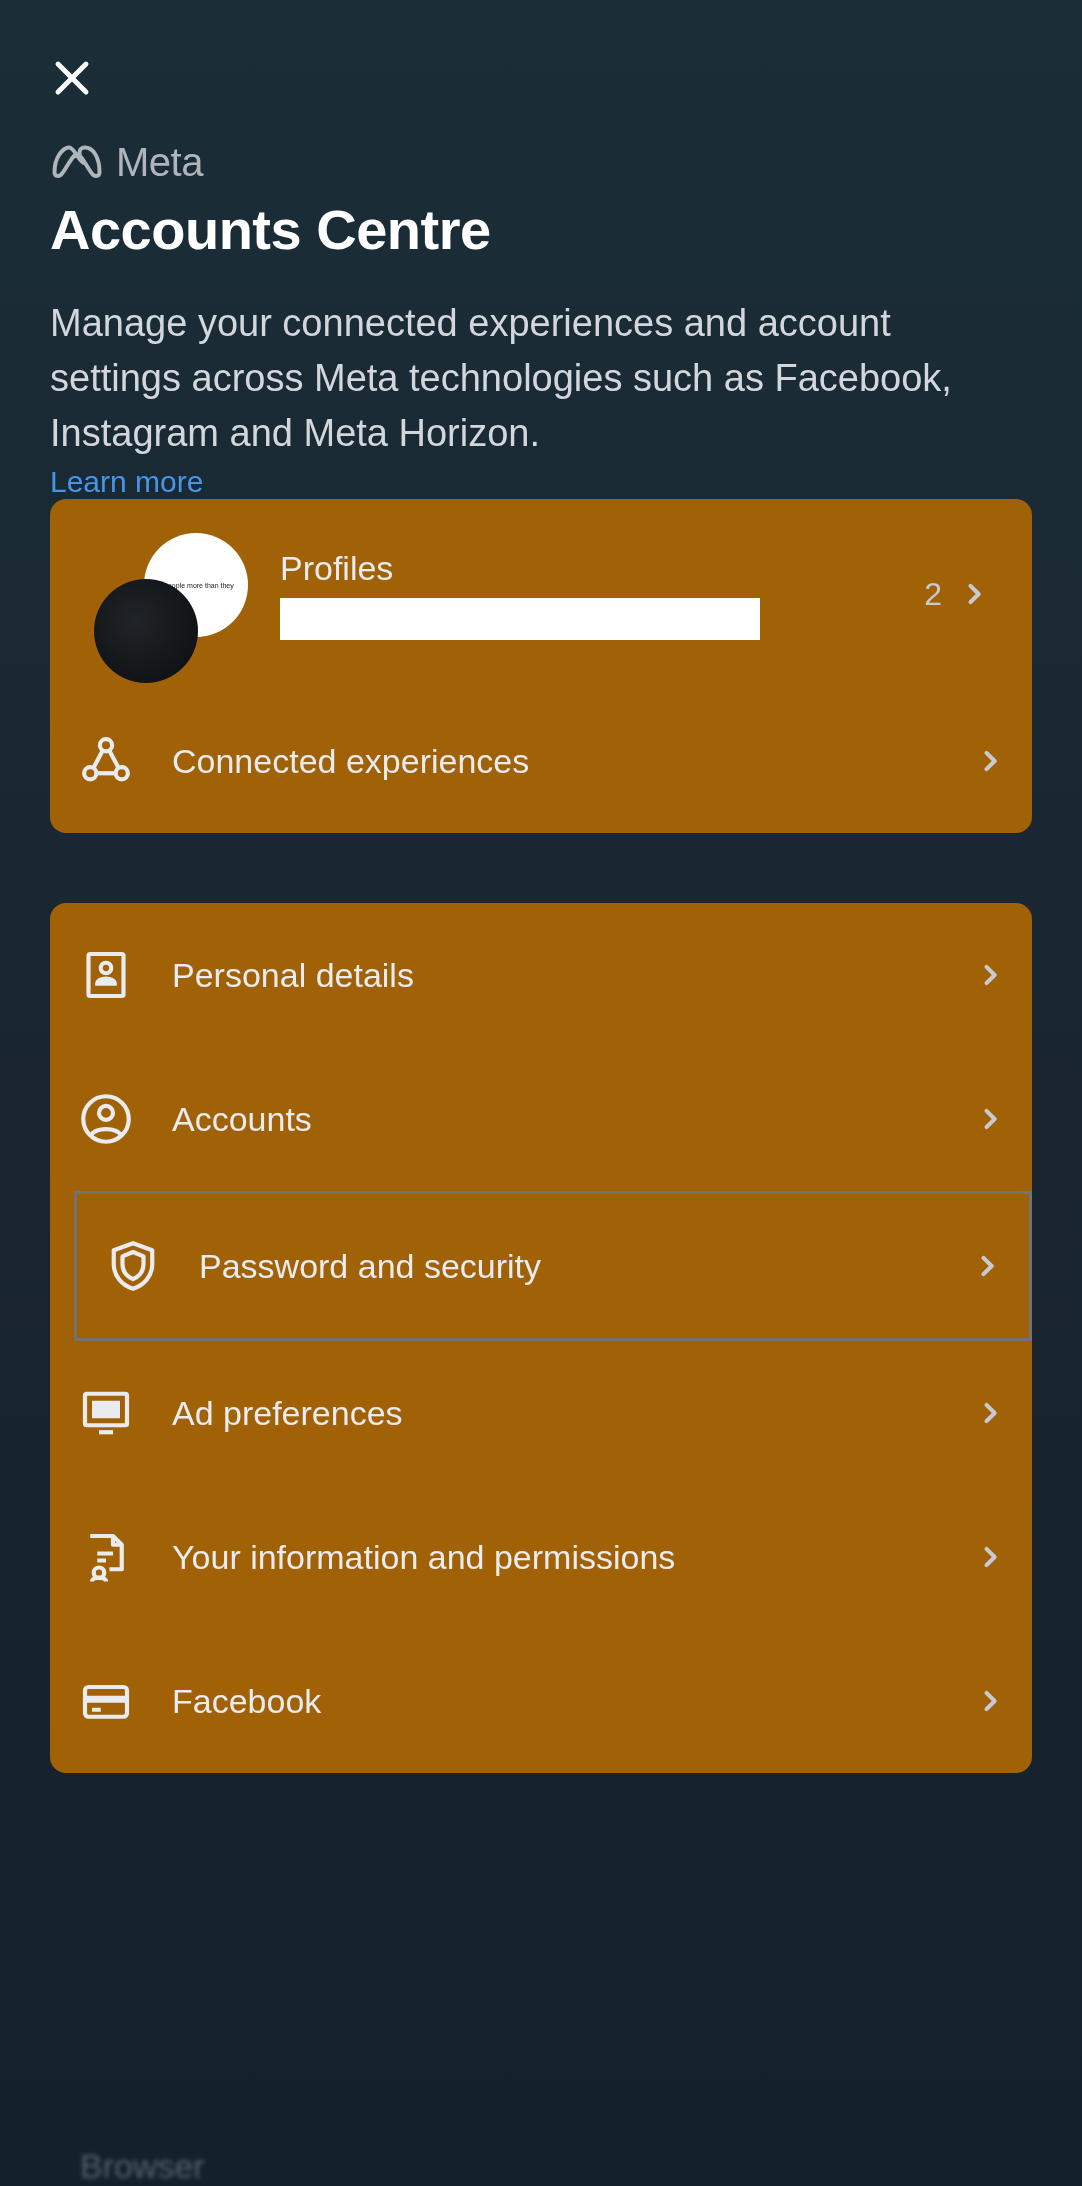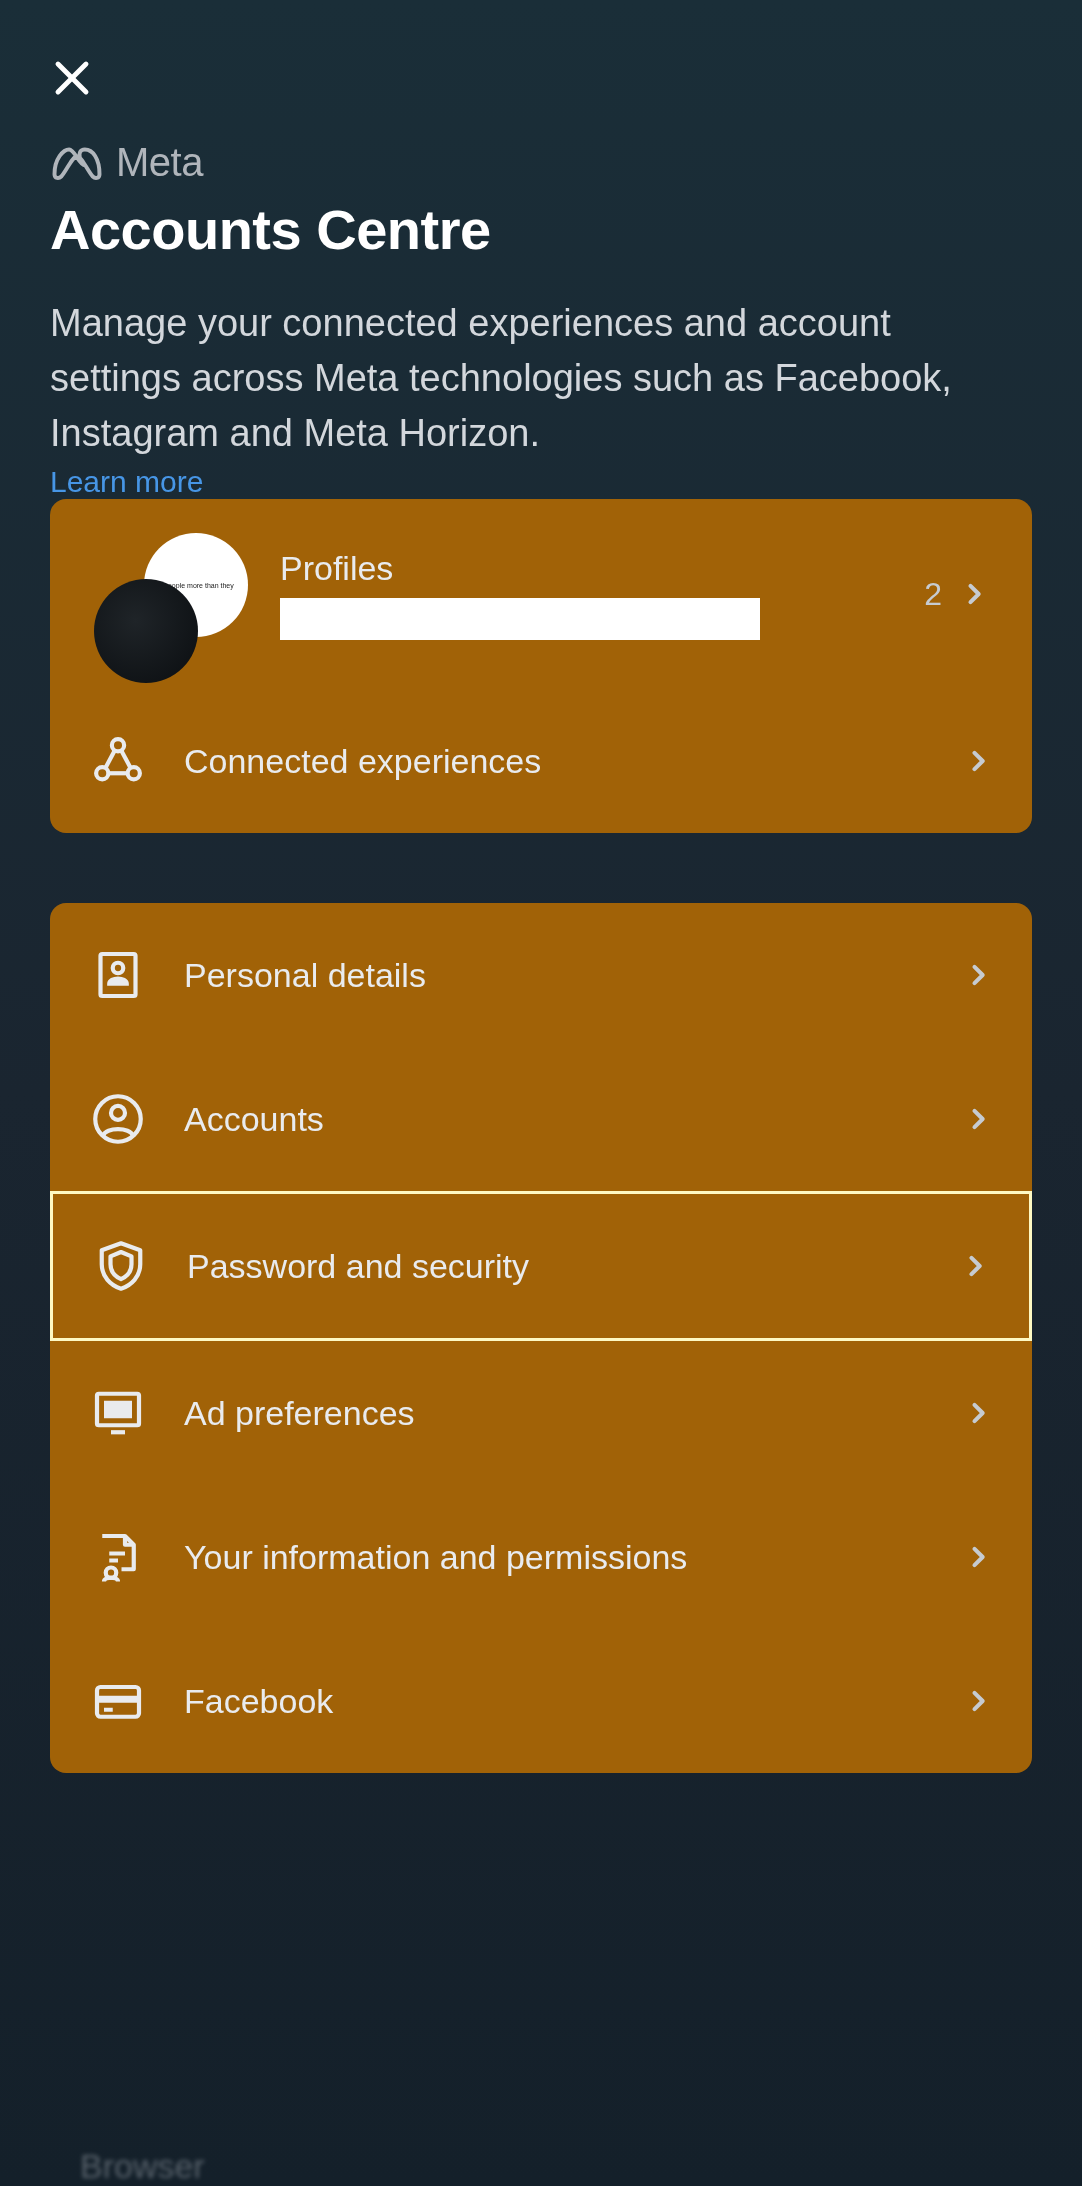--- a/index.html
+++ b/index.html
@@ -34,21 +34,21 @@
       cursor: pointer;
       margin-bottom: 30px;
       margin-left: -8px;
     }
     .close-btn svg {
       width: 42px;
       height: 42px;
     }
     .brand-row {
       display: flex;
-      align-items: flex-end;
+      align-items: center;
       gap: 12px;
       margin-bottom: 12px;
     }
     .brand-row svg {
       width: 54px;
       height: 36px;
     }
     .brand-name {
       font-size: 40px;
       font-weight: 500;
@@ -150,21 +150,21 @@
       height: 28px;
       flex-shrink: 0;
     }
     .chevron svg {
       width: 100%;
       height: 100%;
     }
     .setting-row {
       display: flex;
       align-items: center;
-      padding: 44px 40px;
+      padding: 44px 28px;
       cursor: pointer;
       position: relative;
     }
     .setting-icon {
       width: 56px;
       height: 56px;
       flex-shrink: 0;
       display: flex;
       align-items: center;
       justify-content: center;
@@ -180,21 +180,22 @@
       color: #e9ebee;
       margin-left: 38px;
     }
     .section-title {
       font-size: 34px;
       font-weight: 700;
       color: #ffffff;
       margin-bottom: 30px;
     }
     .highlight-box {
-      border: 3px solid #fef9c3;
+      border: 3px solid #737373;
+      margin-left: 24px;
     }
     .bottom-fade {
       position: absolute;
       bottom: 0;
       left: 80px;
       font-size: 34px;
       color: #98a0a8;
       opacity: 0.5;
       filter: blur(2px);
     }

